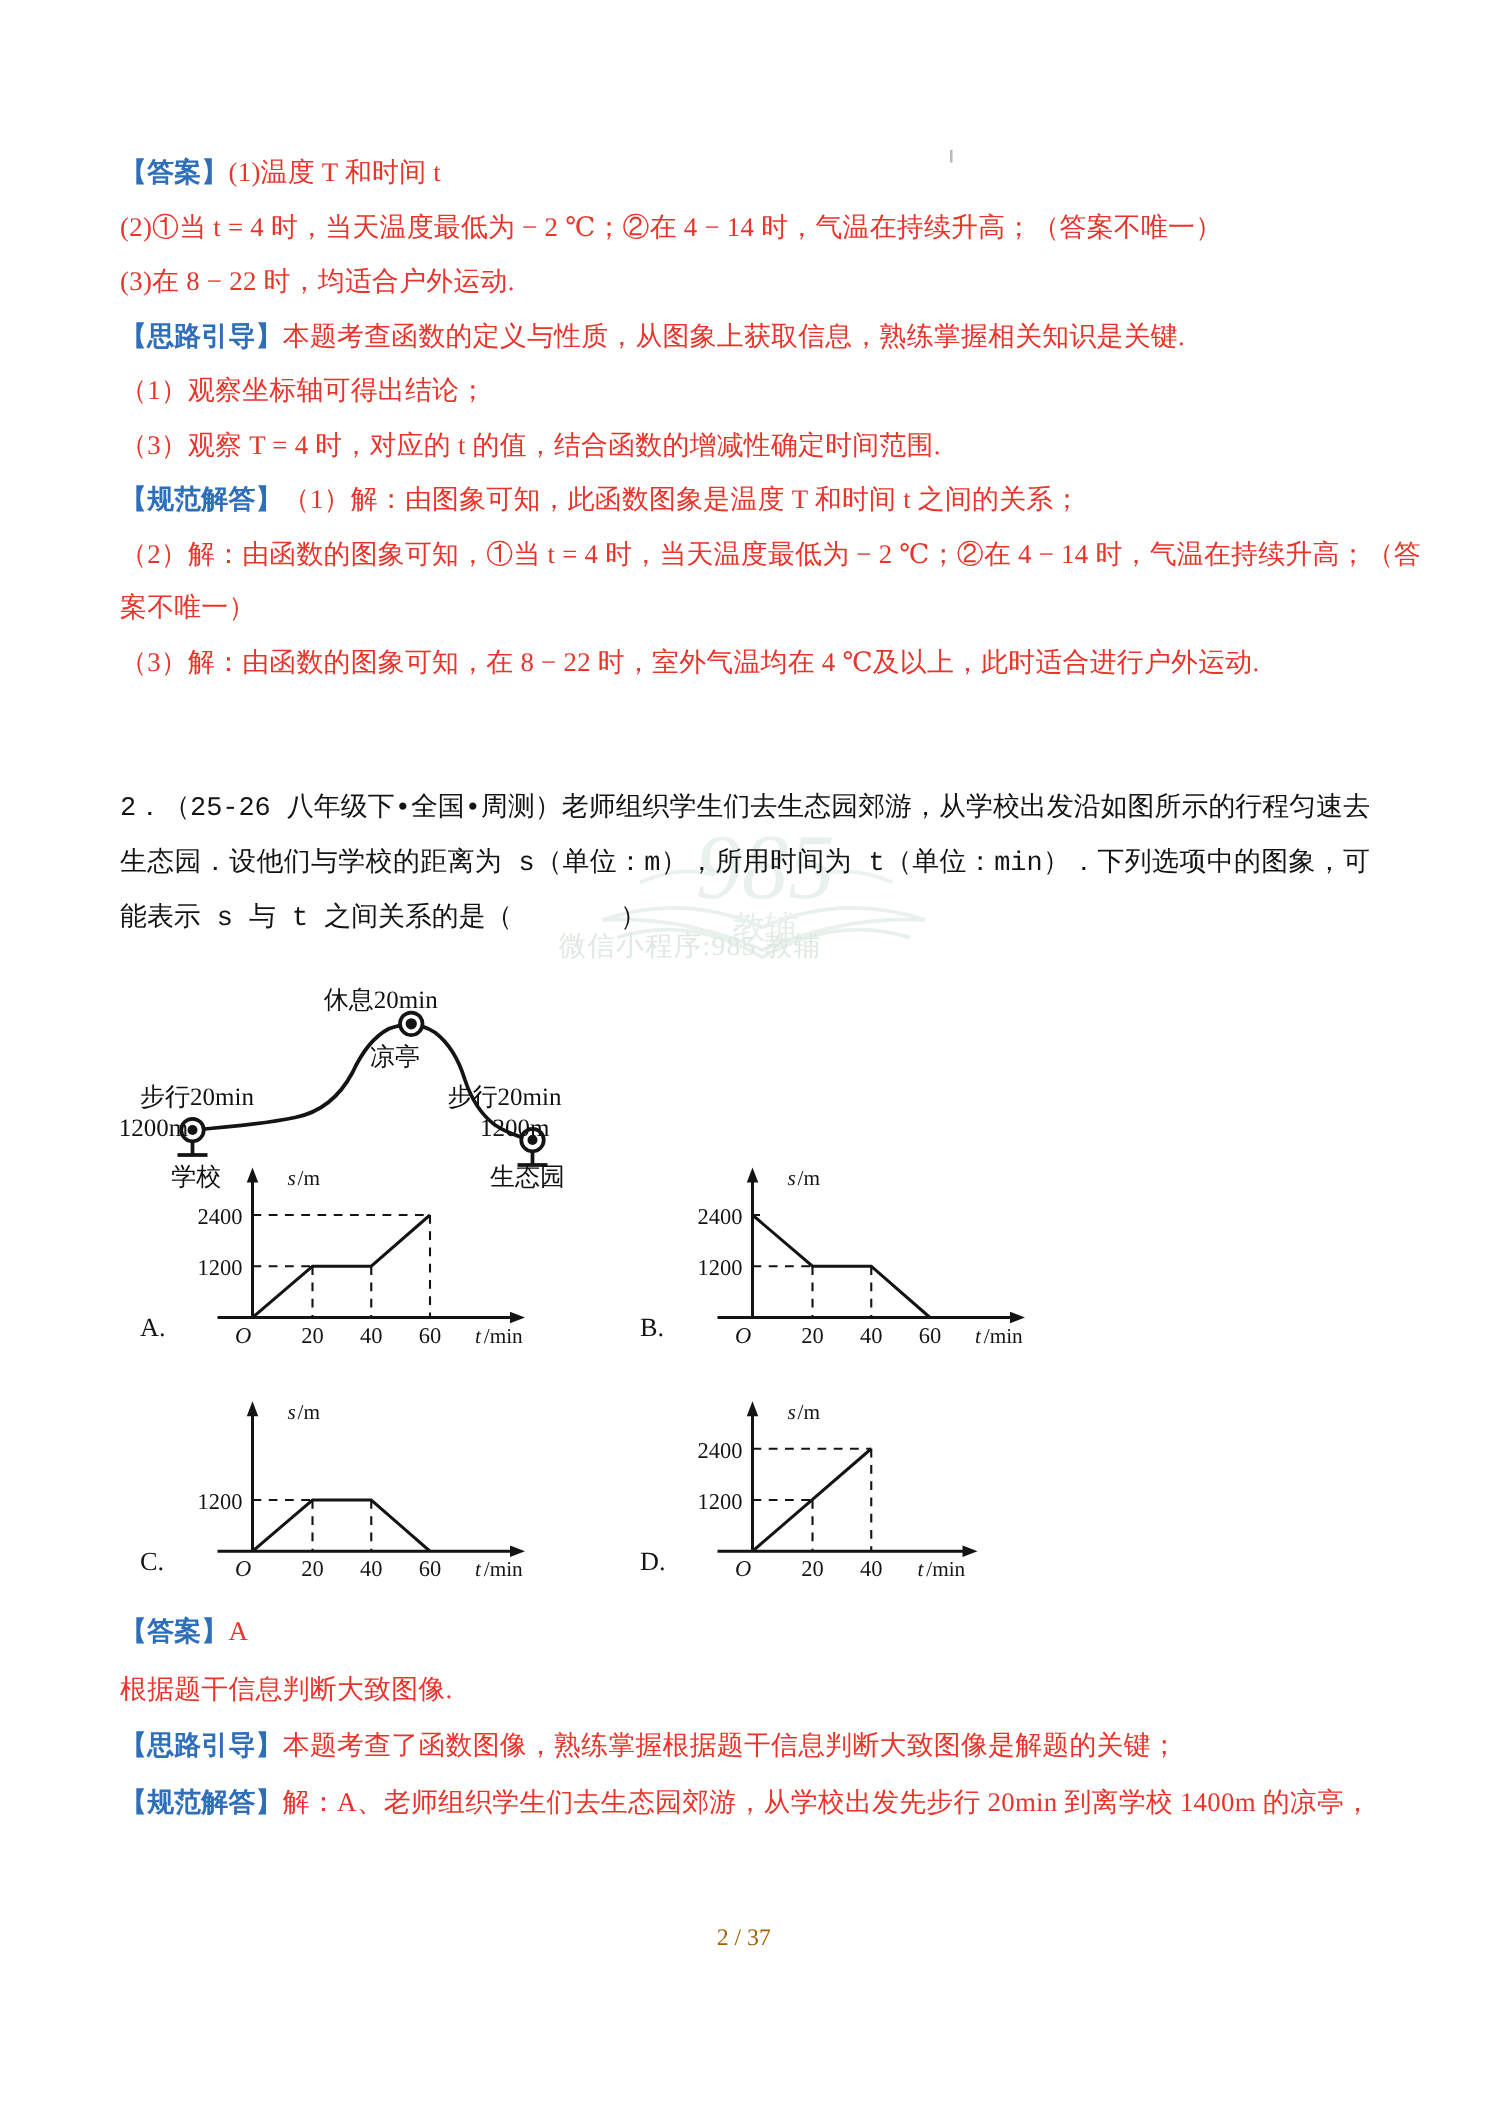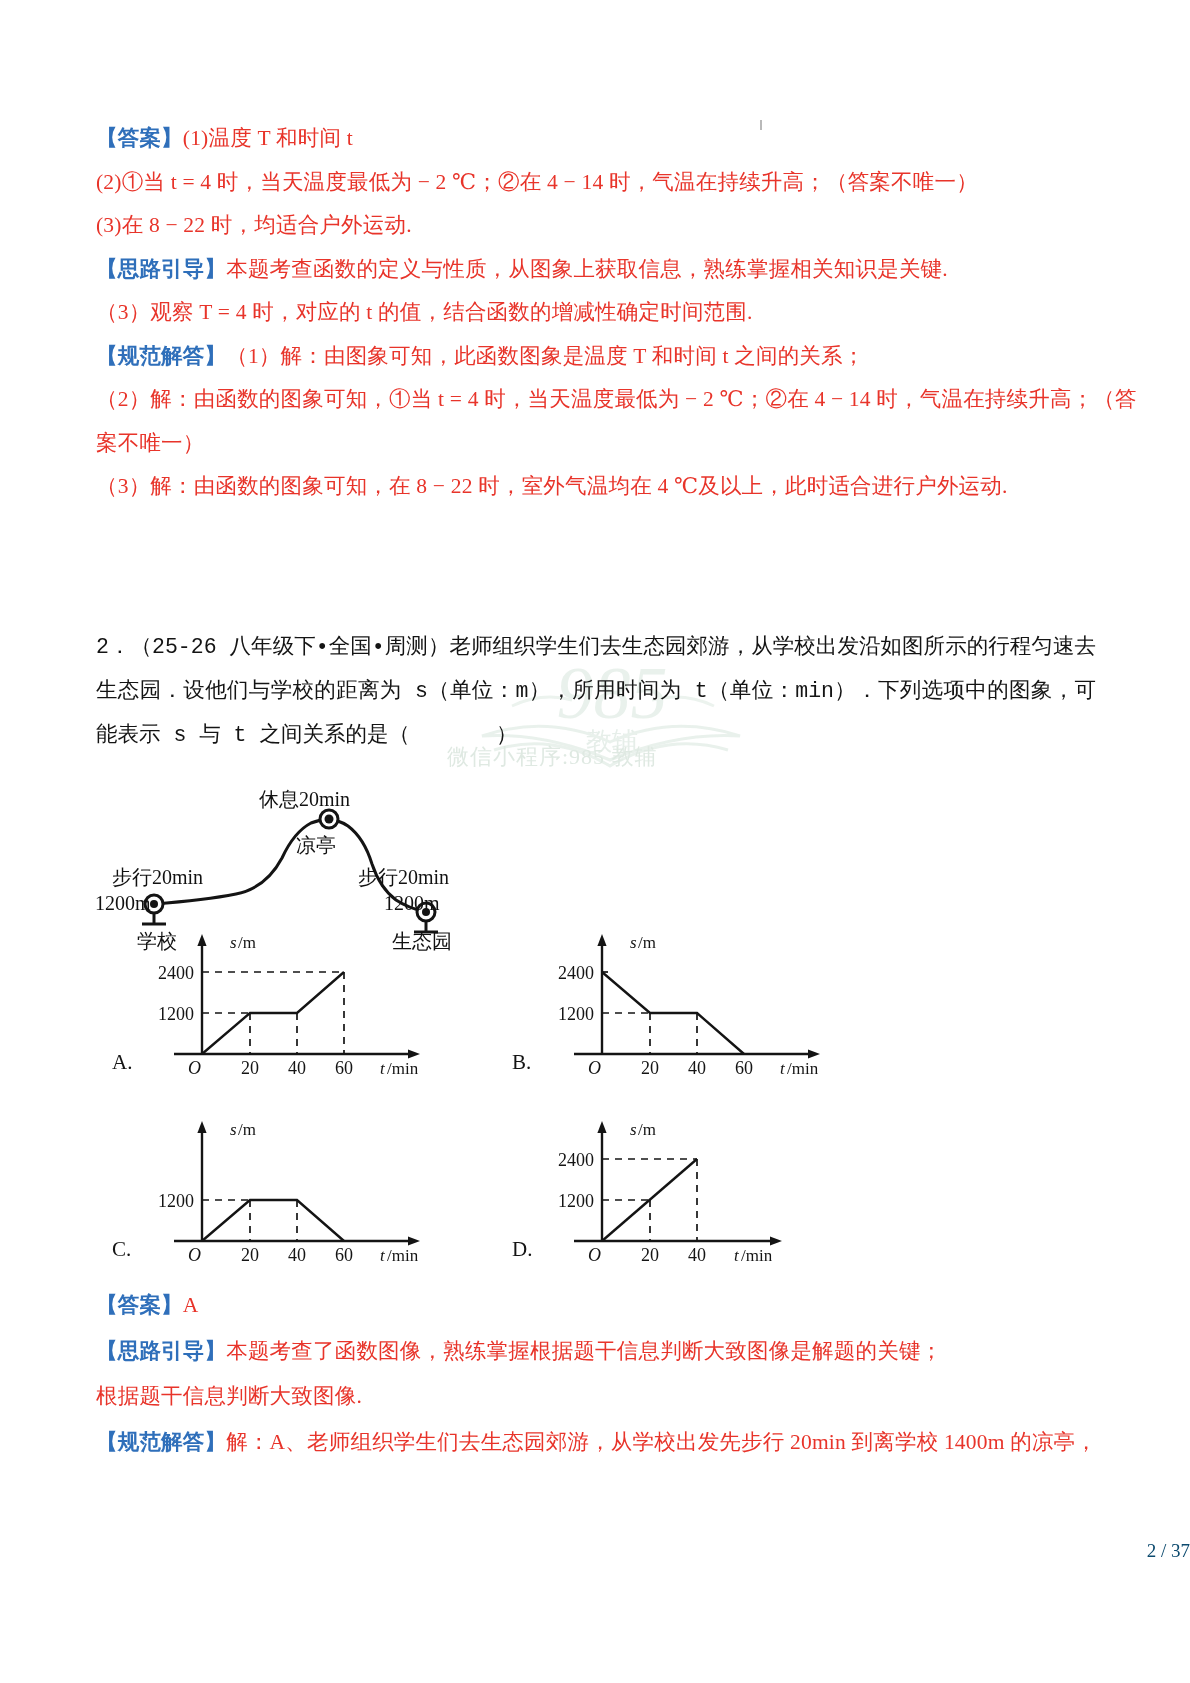--- a/index.html
+++ b/index.html
@@ -102,23 +102,23 @@
     font-family: "Liberation Serif", serif;
   }
 
   .tail { position: absolute; left: 96px; top: 1295px; width: 1000px; }
   .tail .line { margin-bottom: 24px; }
 
   .footer {
     position: absolute;
     left: 0; top: 1540px;
     width: 1190px;
-    text-align: right;
+    text-align: center;
     font-size: 19px;
-    color: #0c4a6e;
+    color: #a16207;
     font-family: "Liberation Serif", serif;
   }
   .tickmark {
     position: absolute;
     left: 760px; top: 120px;
     width: 2px; height: 10px;
     background: #b9b9b9;
   }
 </style>
 </head>
@@ -135,20 +135,21 @@
     </p>
 
     <p class="line red">(2)①当 t = 4 时，当天温度最低为 − 2 ℃；②在 4 − 14 时，气温在持续升高；（答案不唯一）</p>
 
     <p class="line red">(3)在 8 − 22 时，均适合户外运动.</p>
 
     <p class="line">
       <span class="blue tag">【思路引导】</span><span class="red">本题考查函数的定义与性质，从图象上获取信息，熟练掌握相关知识是关键.</span>
     </p>
 
+    <p class="line red">（1）观察坐标轴可得出结论；</p>
 
 
     <p class="line red">（3）观察 T = 4 时，对应的 t 的值，结合函数的增减性确定时间范围.</p>
 
     <p class="line">
       <span class="blue tag">【规范解答】</span><span class="red">（1）解：由图象可知，此函数图象是温度 T 和时间 t 之间的关系；</span>
     </p>
 
     <p class="line red">（2）解：由函数的图象可知，①当 t = 4 时，当天温度最低为 − 2 ℃；②在 4 − 14 时，气温在持续升高；（答</p>
 
@@ -316,26 +317,26 @@
         <div class="opt-letter" style="left:0px; top:122px;">D.</div>
       </div>
     </div>
   </div>
 
   <div class="tail">
     <p class="line">
       <span class="blue tag">【答案】</span><span class="red">A</span>
     </p>
 
+    <p class="line red">根据题干信息判断大致图像.</p>
+
     <p class="line">
       <span class="blue tag">【思路引导】</span><span class="red">本题考查了函数图像，熟练掌握根据题干信息判断大致图像是解题的关键；</span>
     </p>
 
-    <p class="line red">根据题干信息判断大致图像.</p>
-
     <p class="line">
       <span class="blue tag">【规范解答】</span><span class="red">解：A、老师组织学生们去生态园郊游，从学校出发先步行 20min 到离学校 1400m 的凉亭，</span>
     </p>
   </div>
 
   <div class="footer">2 / 37</div>
 
 </div>
 
 </body></html>

